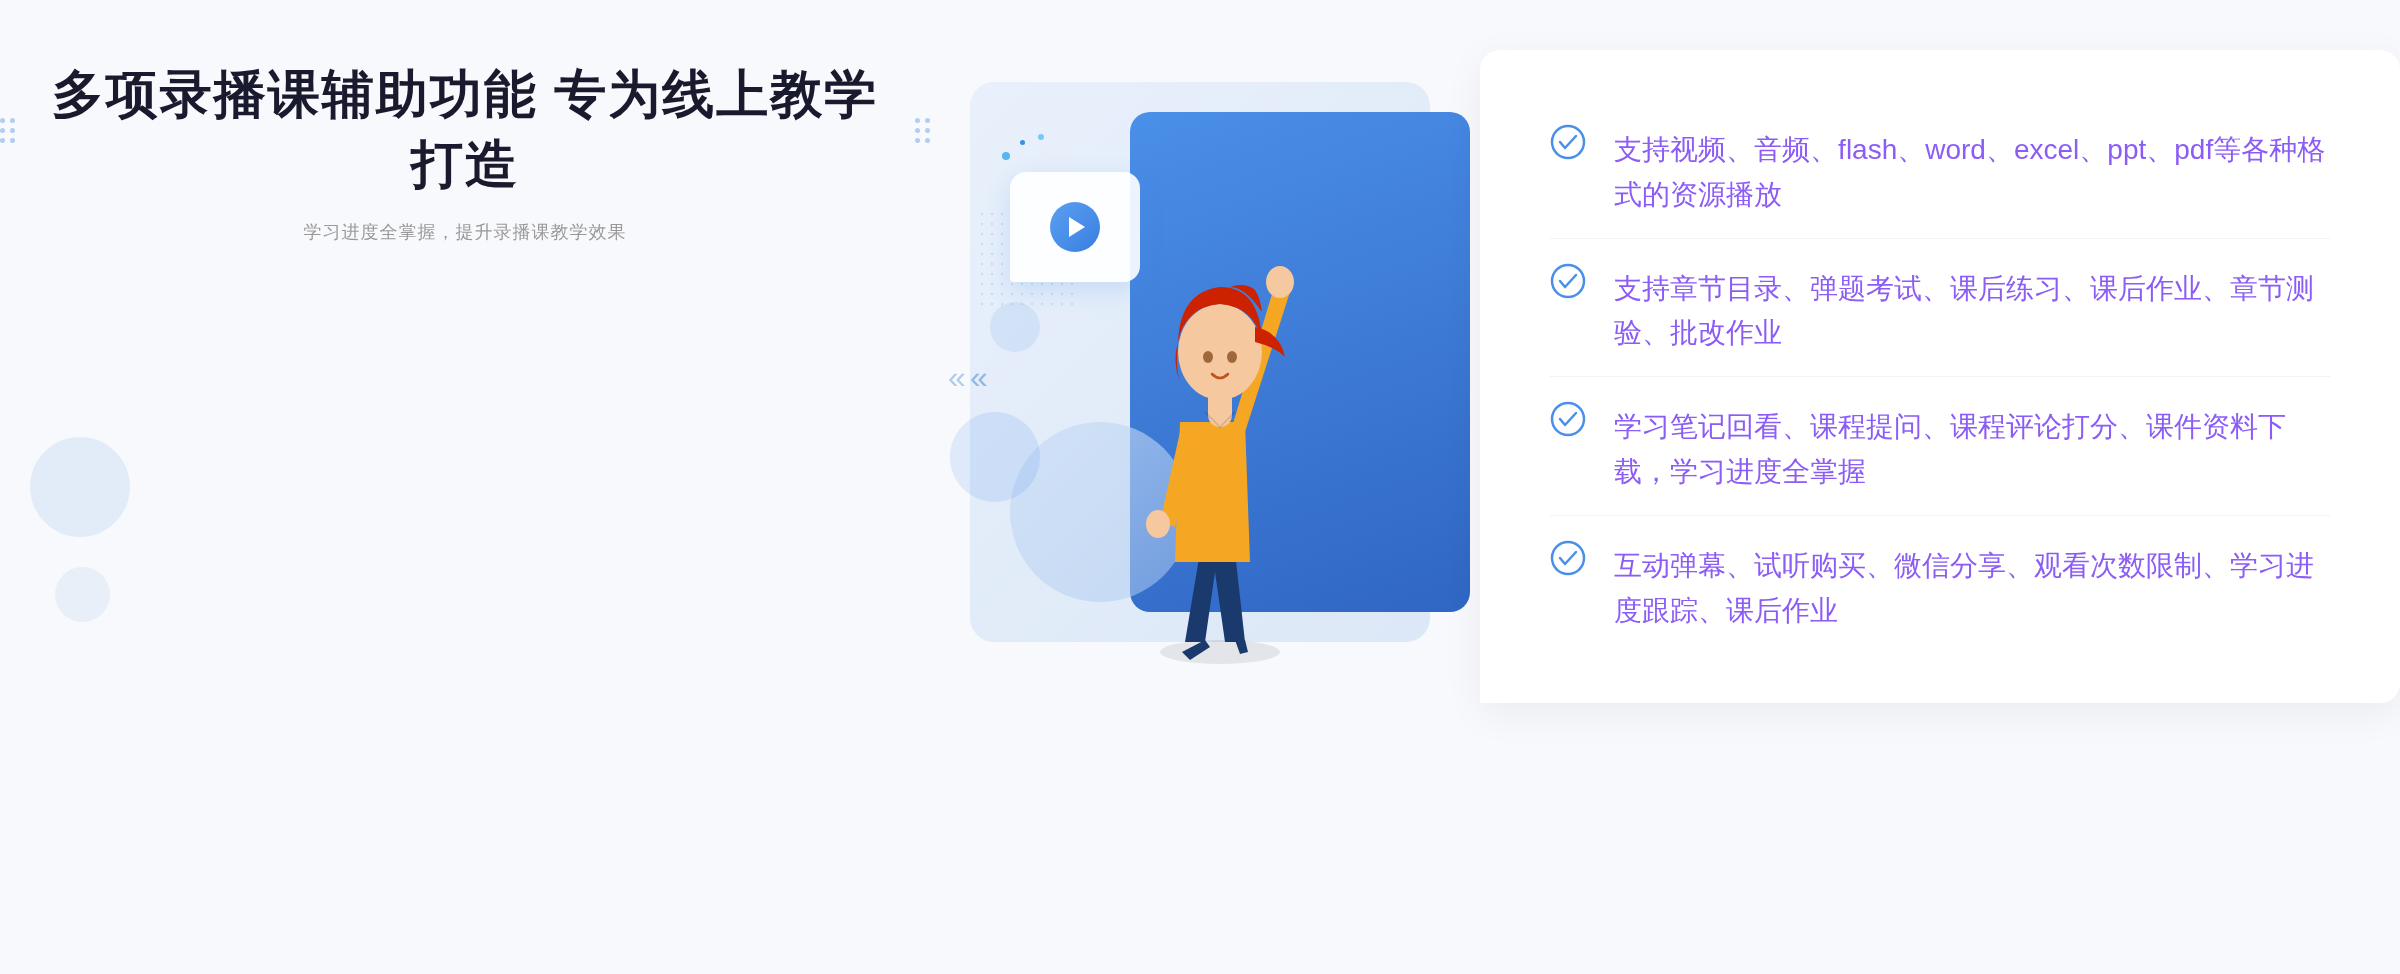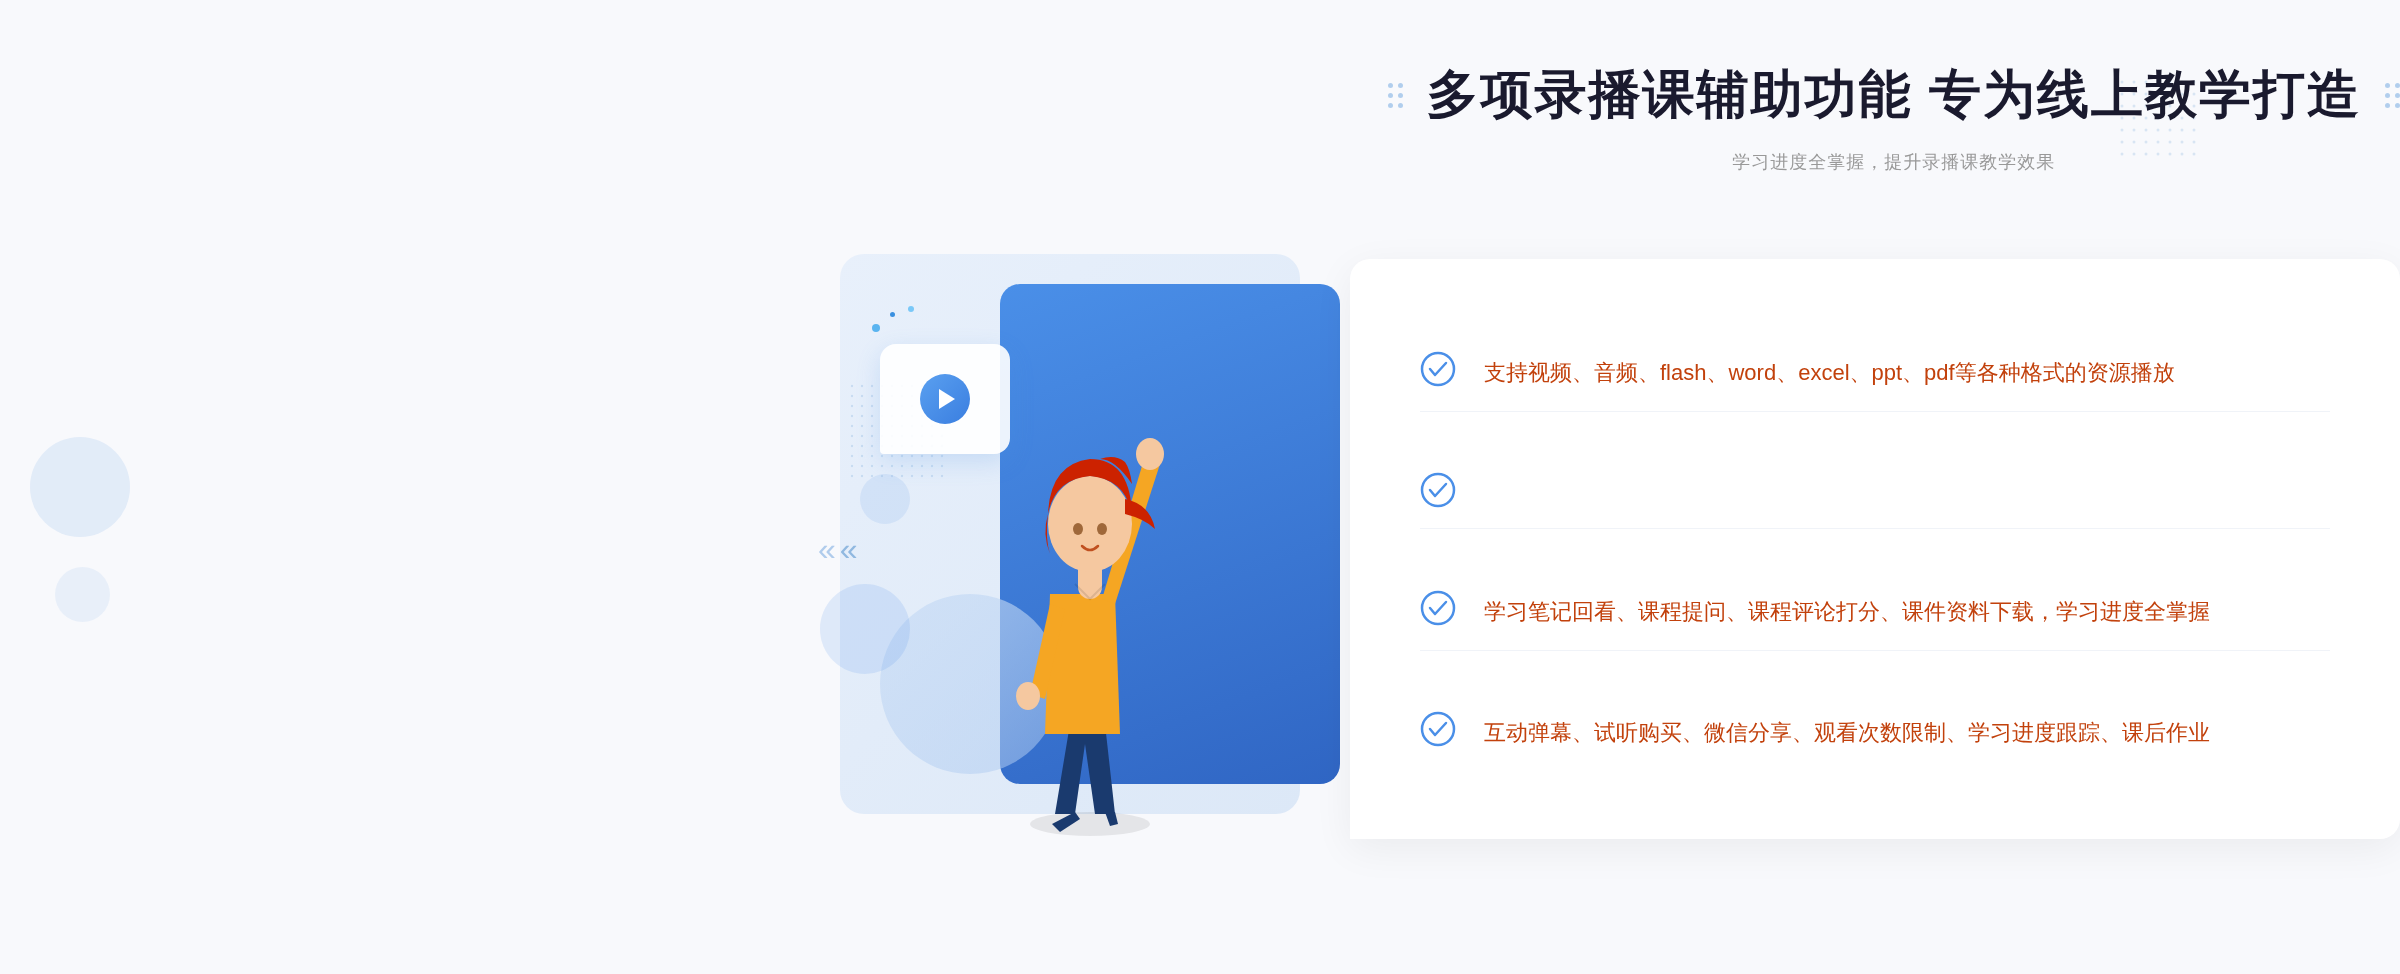--- a/index.html
+++ b/index.html
@@ -16,22 +16,22 @@
       overflow: hidden;
       position: relative;
     }
 
     .page-container {
       width: 2400px;
       height: 974px;
       background: #f8f9fc;
       position: relative;
       display: flex;
-      flex-direction: column;
-      align-items: flex-end;
+      flex-direction: row;
+      align-items: flex-start;
     }
 
     
     .header-section {
       text-align: center;
       padding-top: 60px;
       position: relative;
       z-index: 2;
     }
 
@@ -288,22 +288,22 @@
       flex-shrink: 0;
       margin-top: 4px;
     }
 
     .check-icon svg {
       width: 36px;
       height: 36px;
     }
 
     .feature-text {
-      font-size: 22px;
-      color: #c2410c;
+      font-size: 28px;
+      color: #8b5cf6;
       line-height: 1.6;
       font-weight: 400;
       margin-top: 8px;
     }
 
     
     .left-deco-circle-lg {
       position: absolute;
       width: 100px;
       height: 100px;
@@ -502,20 +502,21 @@
         <span class="feature-text">支持视频、音频、flash、word、excel、ppt、pdf等各种格式的资源播放</span>
       </div>
 
       <div class="feature-item">
         <div class="check-icon">
           <svg viewBox="0 0 36 36" fill="none" xmlns="http://www.w3.org/2000/svg">
             <circle cx="18" cy="18" r="16" stroke="#4a8fe8" stroke-width="2.5" fill="none"></circle>
             <polyline points="10,18 15,24 26,12" stroke="#4a8fe8" stroke-width="2.5" fill="none" stroke-linecap="round" stroke-linejoin="round"></polyline>
           </svg>
         </div>
+        <span class="feature-text">支持章节目录、弹题考试、课后练习、课后作业、章节测验、批改作业</span>
       </div>
 
       <div class="feature-item">
         <div class="check-icon">
           <svg viewBox="0 0 36 36" fill="none" xmlns="http://www.w3.org/2000/svg">
             <circle cx="18" cy="18" r="16" stroke="#4a8fe8" stroke-width="2.5" fill="none"></circle>
             <polyline points="10,18 15,24 26,12" stroke="#4a8fe8" stroke-width="2.5" fill="none" stroke-linecap="round" stroke-linejoin="round"></polyline>
           </svg>
         </div>
         <span class="feature-text">学习笔记回看、课程提问、课程评论打分、课件资料下载，学习进度全掌握</span>

